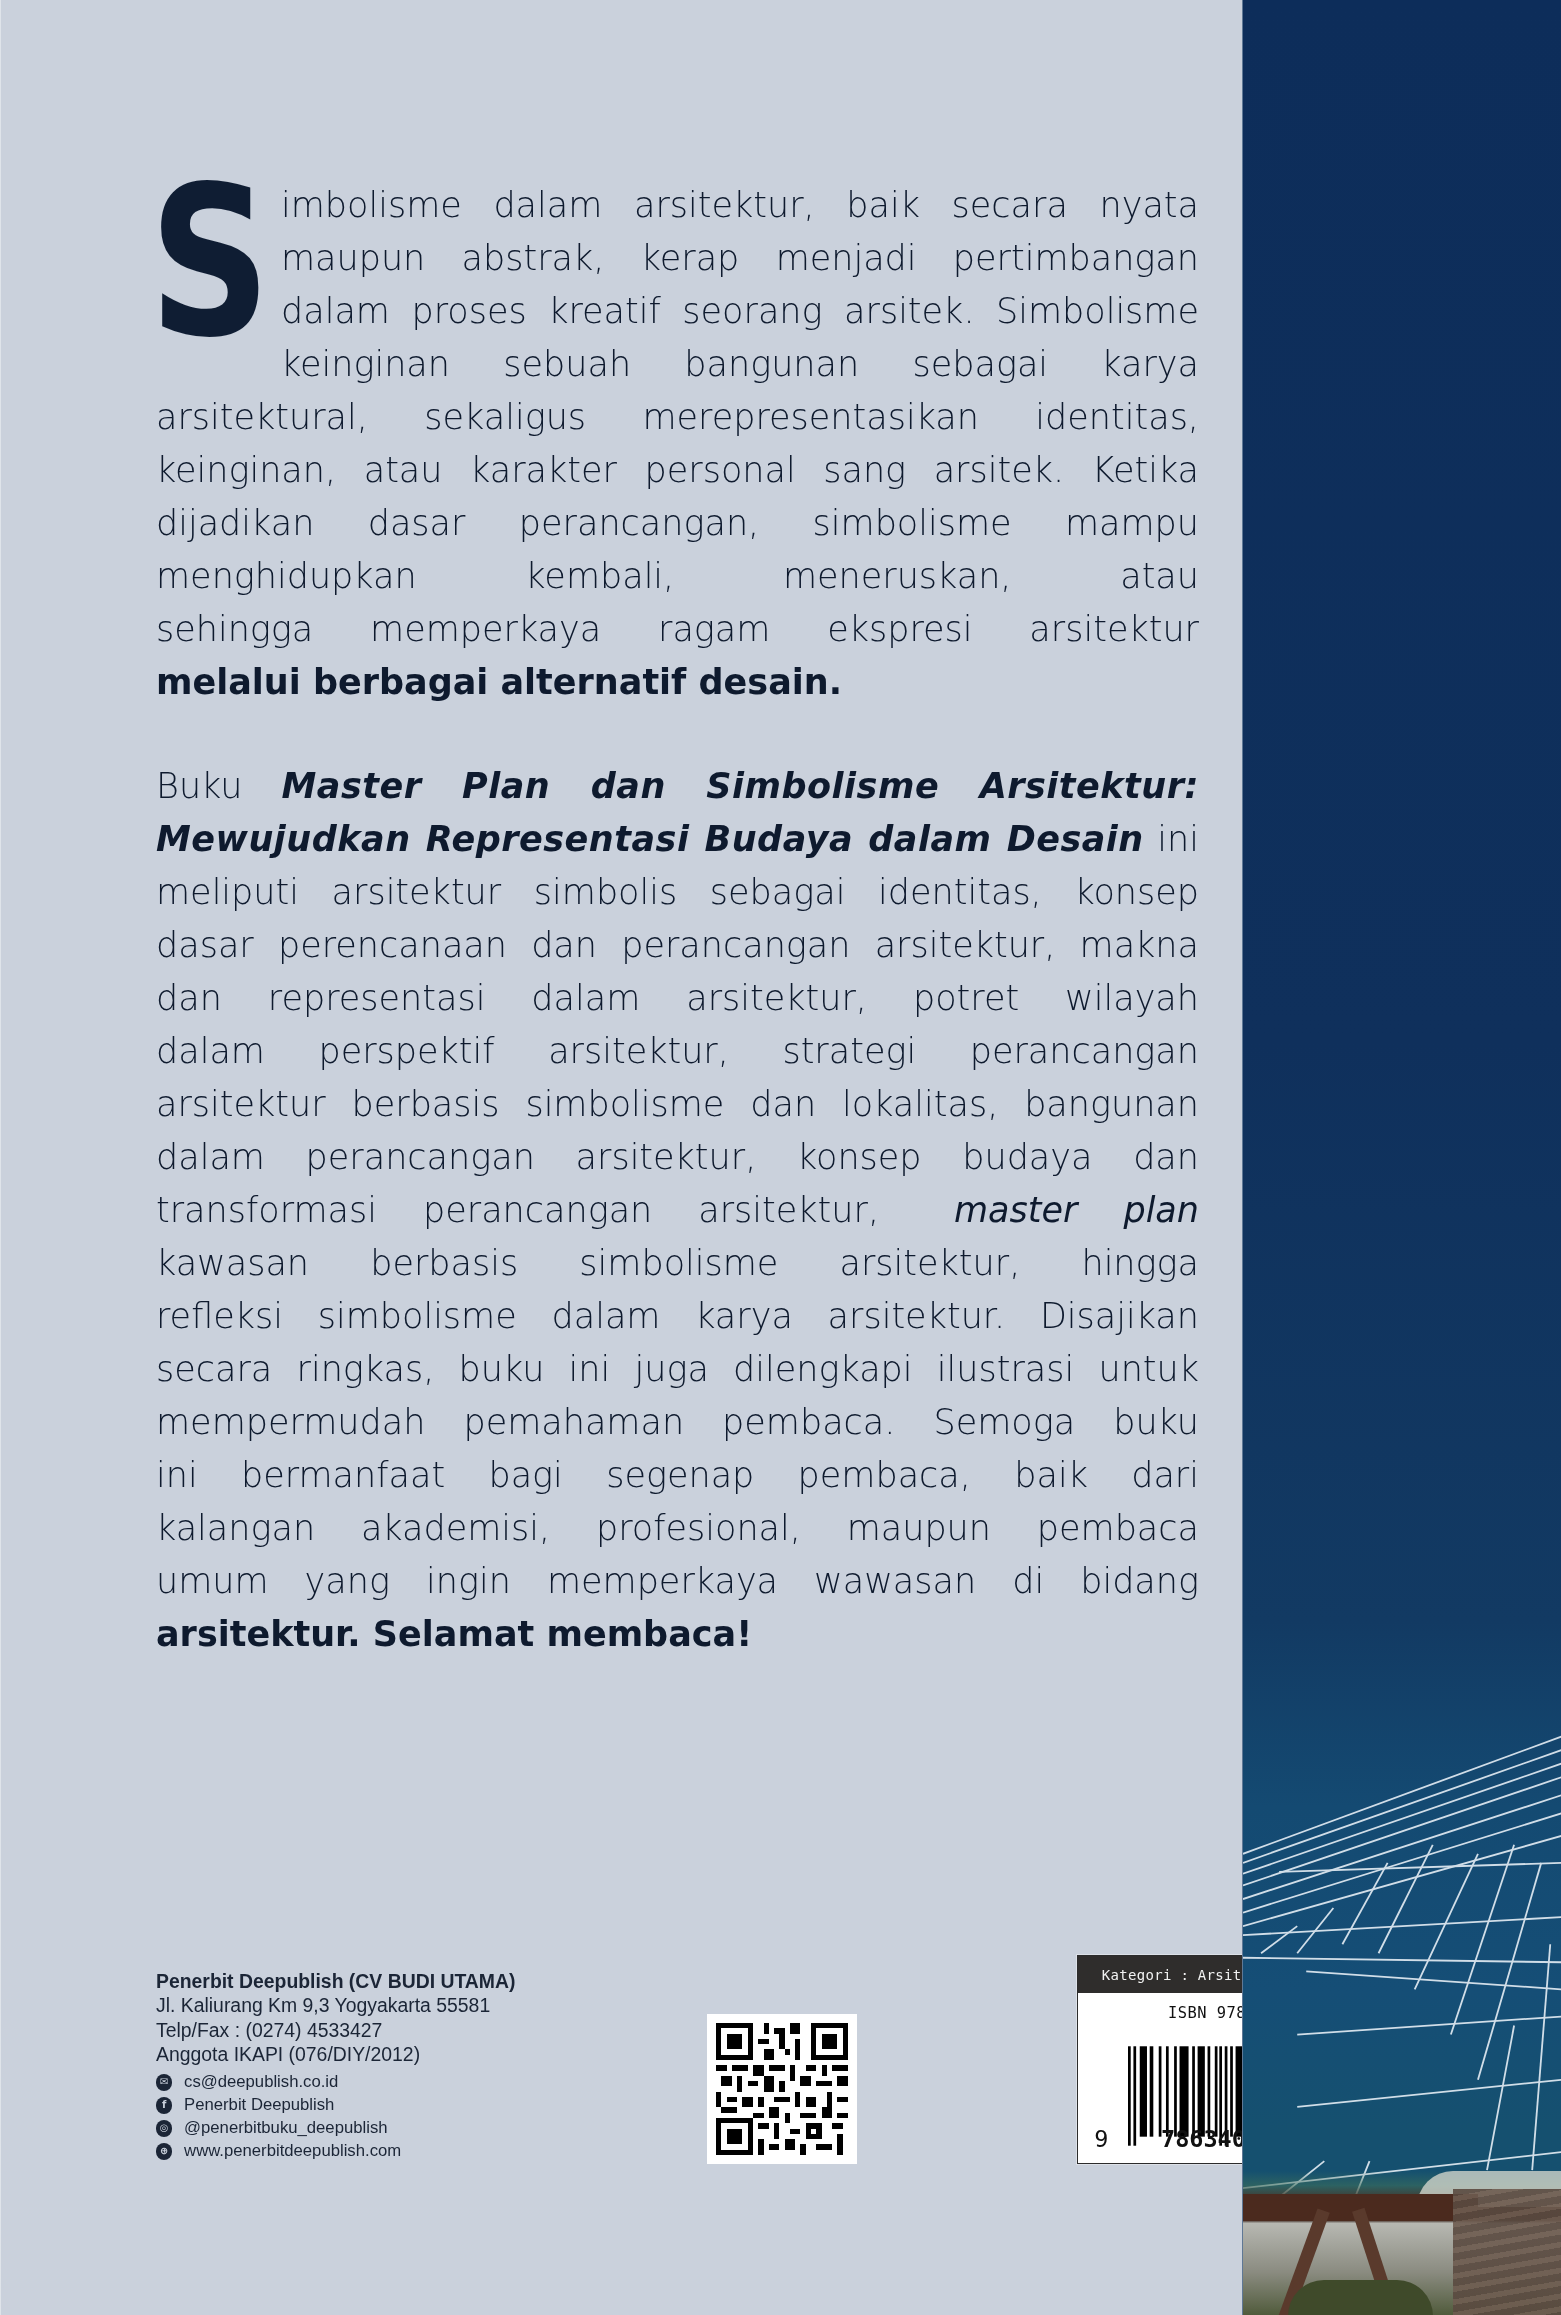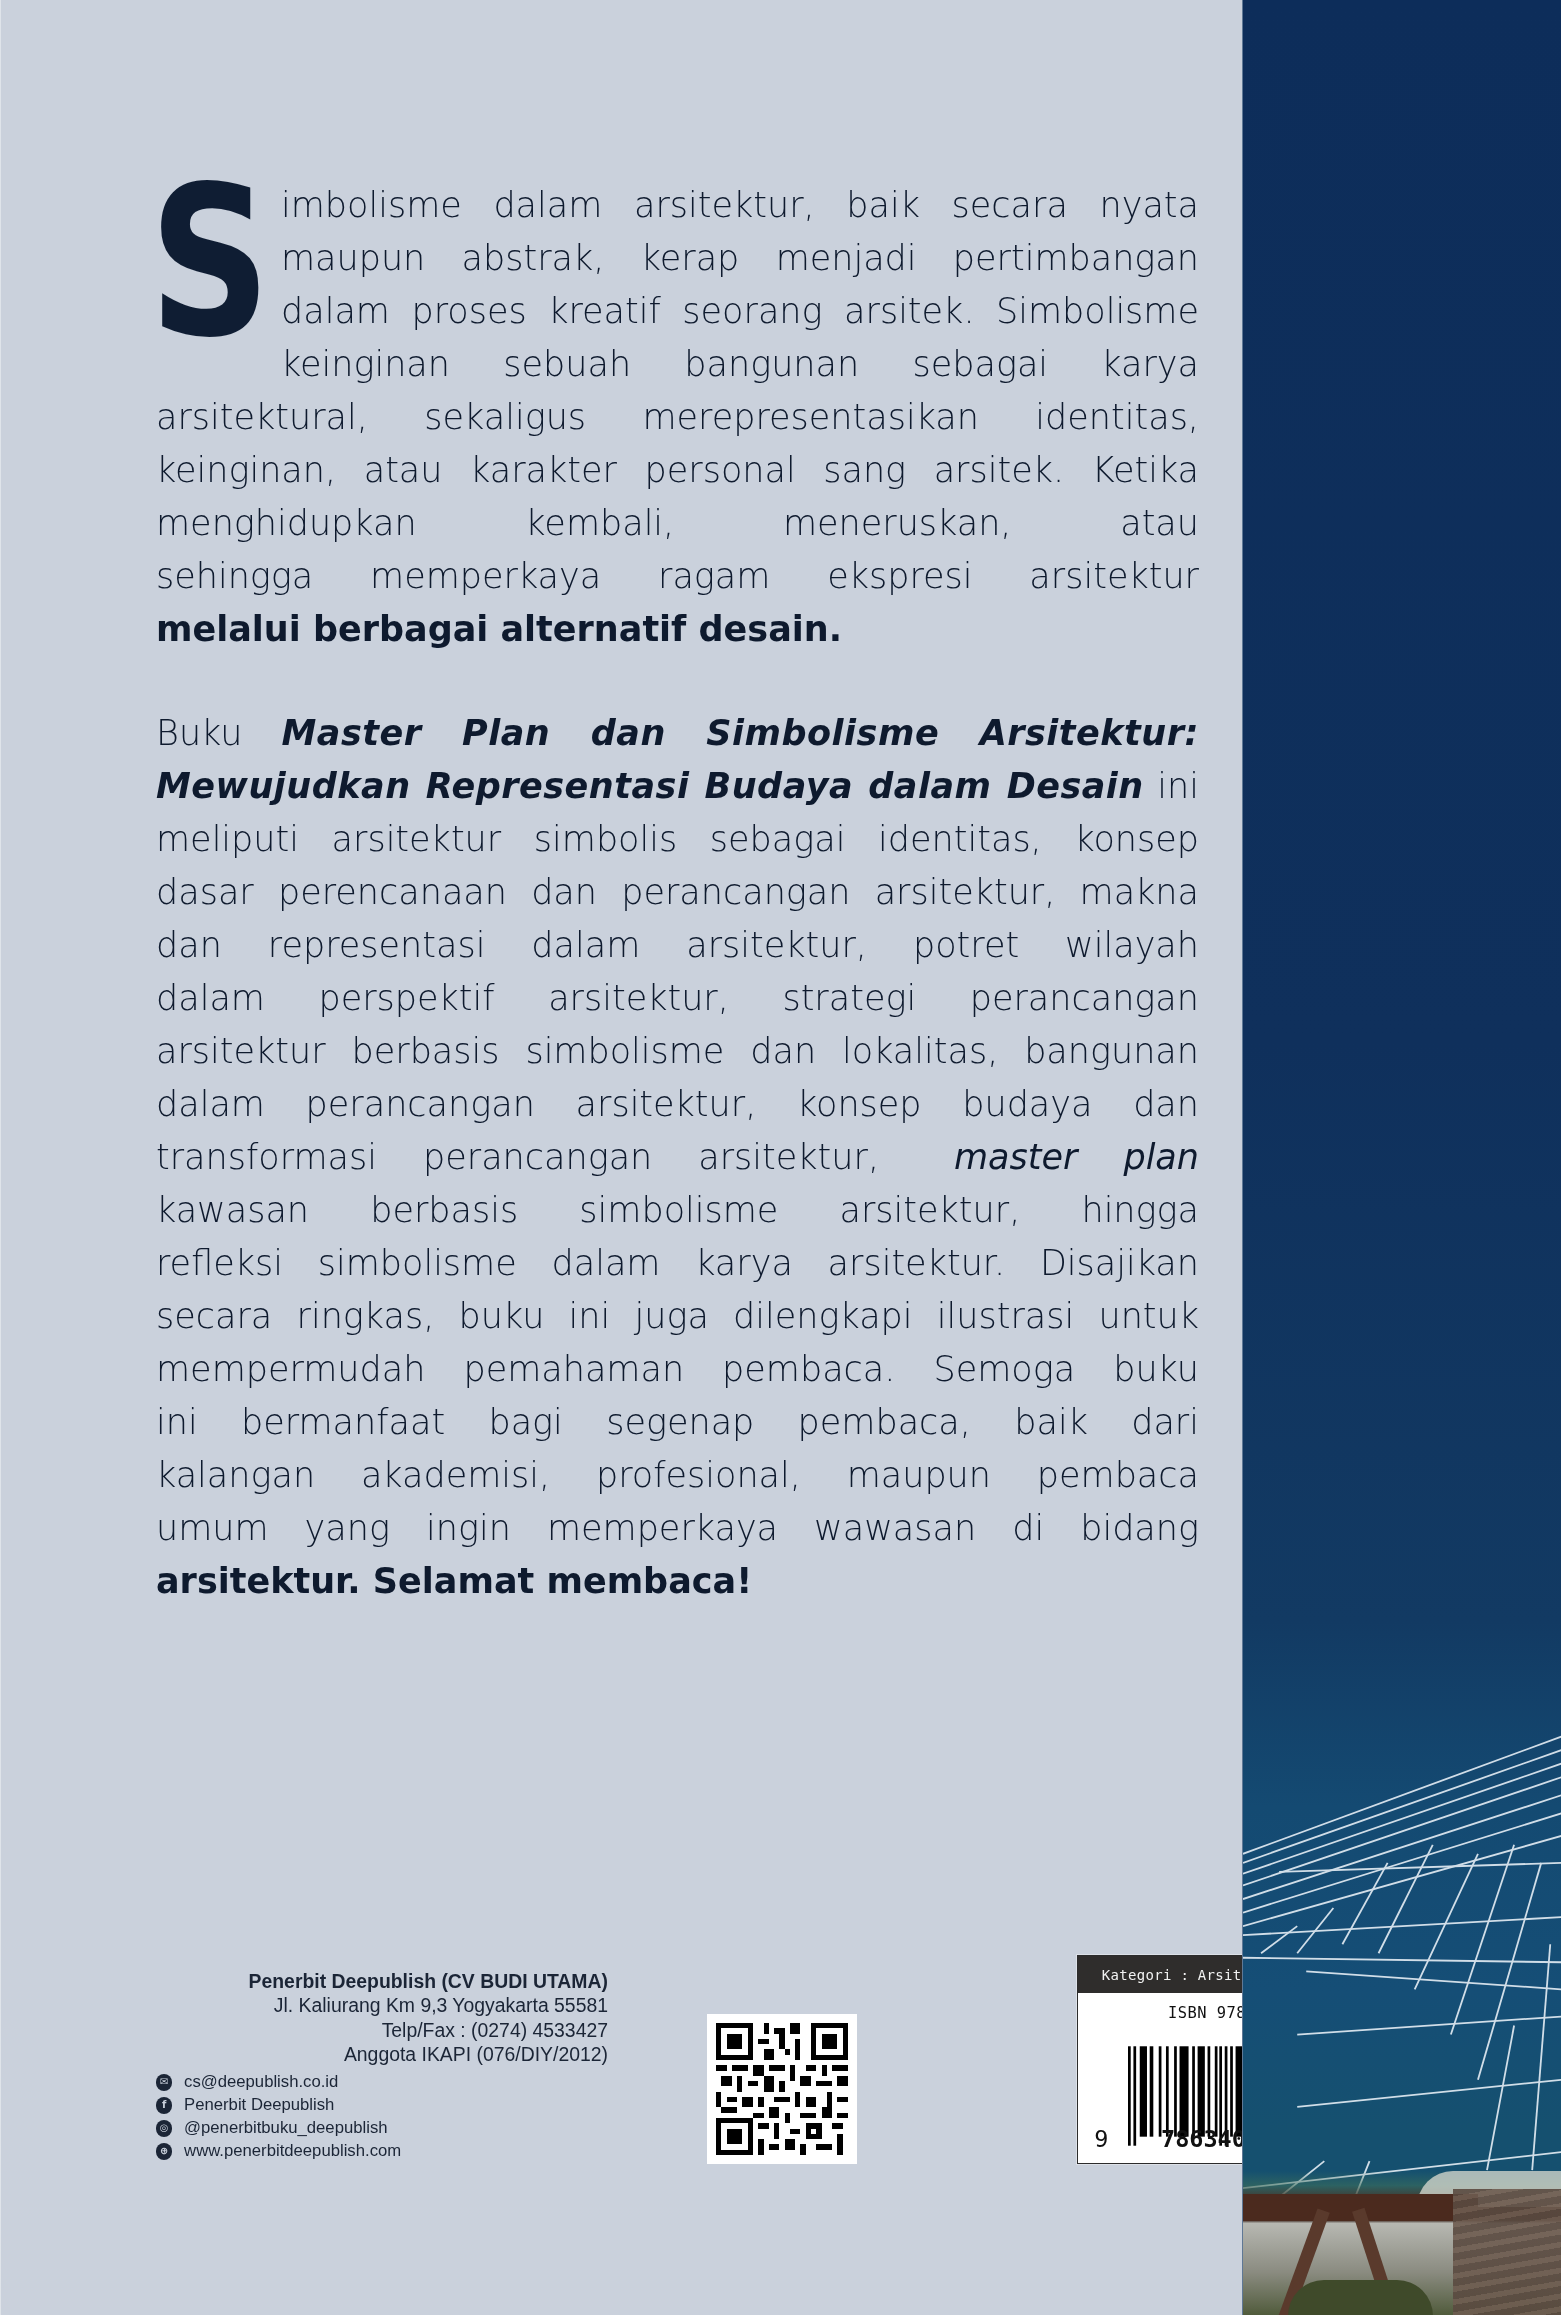--- a/index.html
+++ b/index.html
@@ -61,21 +61,21 @@
     }
     .line { display: block; white-space: nowrap; text-align: justify; text-align-last: justify; }
     .line.last { text-align-last: left; font-weight: bold; }
     .para2 { margin-top: 51px; }
     .bi { font-weight: bold; font-style: italic; letter-spacing: 0.5px; }
     .it { font-style: italic; margin-left: 29px; }
 
     .publisher {
       position: absolute; left: 155px; top: 1969px; width: 452px;
       font-family: "Liberation Sans", sans-serif;
-      font-size: 19.4px; line-height: 24.4px; color: #1b2536; text-align: right;
+      font-size: 19.4px; line-height: 24.4px; color: #1b2536;
     }
     .publisher .name { font-weight: bold; }
     .contacts { margin-top: 4.5px; }
     .contact { display: flex; align-items: center; height: 23px; font-size: 16.7px; }
     .contact .ic {
       width: 16.3px; height: 16.3px; border-radius: 50%;
       background: #1b2536; color: #cad1dc;
       display: inline-flex; align-items: center; justify-content: center;
       font-size: 10px; margin-right: 11.8px; font-weight: bold;
       font-family: "DejaVu Sans", sans-serif;
@@ -116,20 +116,21 @@
 
   <div class="blurb">
     <div class="para1">
       <span class="dropcap">S</span>
       <span class="line">imbolisme dalam arsitektur, baik secara nyata</span>
       <span class="line">maupun abstrak, kerap menjadi pertimbangan</span>
       <span class="line">dalam proses kreatif seorang arsitek. Simbolisme</span>
       <span class="line">keinginan sebuah bangunan sebagai karya</span>
       <span class="line">arsitektural, sekaligus merepresentasikan identitas,</span>
       <span class="line">keinginan, atau karakter personal sang arsitek. Ketika</span>
+      <span class="line">dijadikan dasar perancangan, simbolisme mampu</span>
       <span class="line">menghidupkan kembali, meneruskan, atau</span>
       <span class="line">sehingga memperkaya ragam ekspresi arsitektur</span>
       <span class="line last">melalui berbagai alternatif desain.</span>
     </div>
 
     <div class="para2">
       <span class="line"><span>Buku </span><span class="bi">Master Plan dan Simbolisme Arsitektur:</span></span>
       <span class="line"><span class="bi">Mewujudkan Representasi Budaya dalam Desain</span><span> ini</span></span>
       <span class="line">meliputi arsitektur simbolis sebagai identitas, konsep</span>
       <span class="line">dasar perencanaan dan perancangan arsitektur, makna</span>

